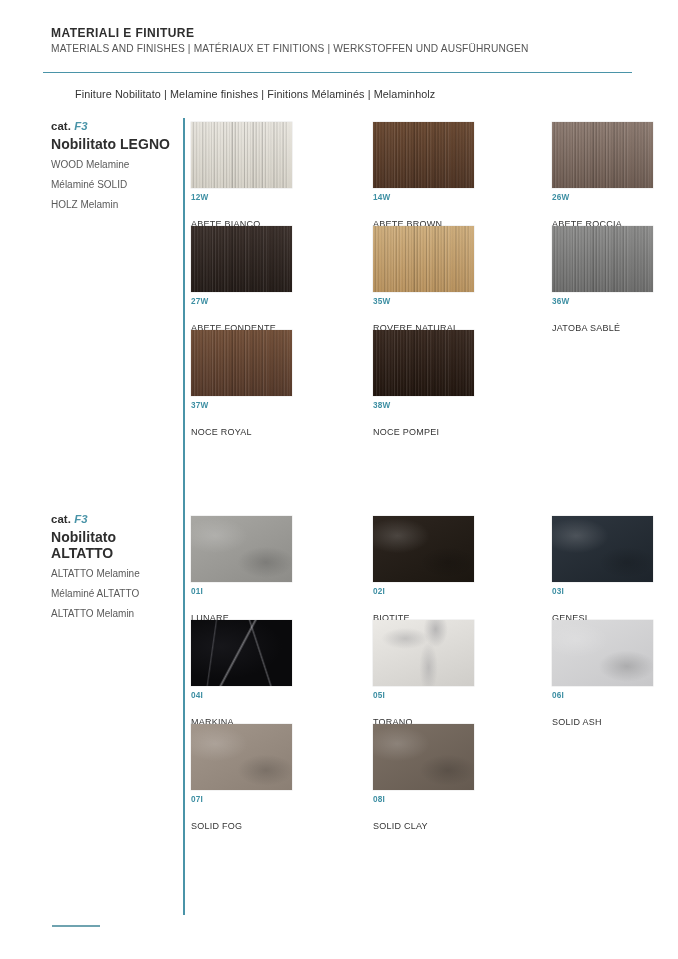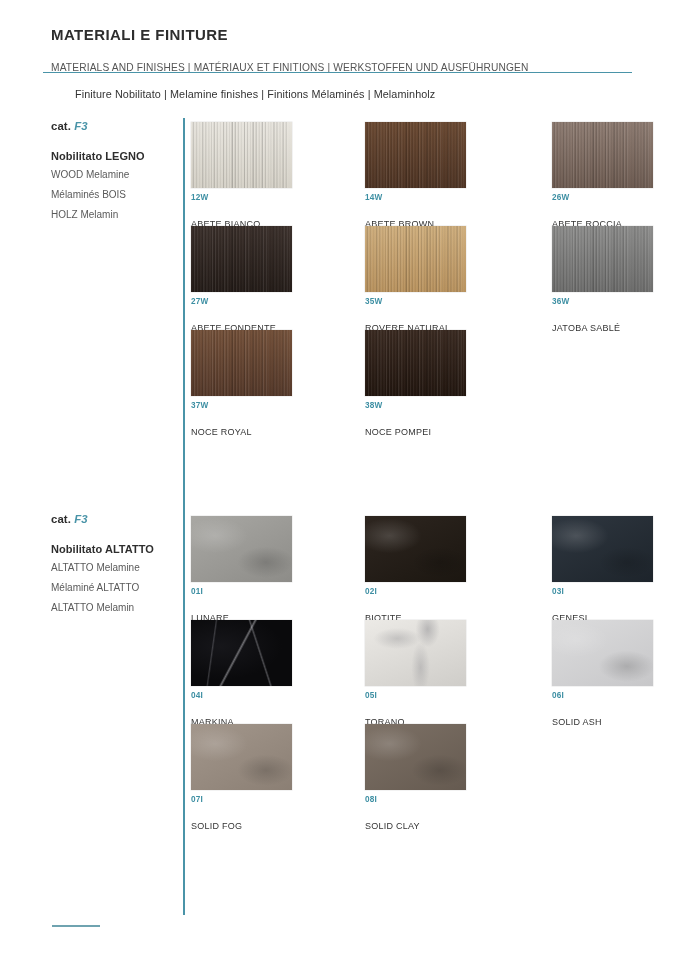--- a/index.html
+++ b/index.html
@@ -11,26 +11,26 @@
     width: 678px; height: 959px;
     position: relative;
     font-family: "Liberation Sans", sans-serif;
     color: #3a3a3a;
     overflow: hidden;
   }
 
   
   .page-header { position: absolute; left: 51px; top: 26px; width: 580px; }
   .title-main {
-    font-size: 15px; font-weight: bold; letter-spacing: .45px;
+    font-size: 12px; font-weight: bold; letter-spacing: .45px;
     color: #2e2e2e; line-height: 1.25; text-transform: uppercase;
   }
   .title-sub {
     font-size: 10.2px; color: #555; letter-spacing: .15px;
-    margin-top: 16px; line-height: 1.3;
+    margin-top: 1px; line-height: 1.3;
   }
   .header-rule {
     position: absolute; left: 43px; top: 72px;
     width: 589px; height: 1.3px; background: #4a94a8;
   }
   .section-caption {
     position: absolute; left: 51px; top: 88px;
     font-size: 10.8px; color: #333; letter-spacing: .1px; padding-left: 24px;
   }
 
@@ -41,31 +41,31 @@
   }
   .bottom-rule {
     position: absolute; left: 52px; top: 925px;
     width: 48px; height: 2px; background: #6fa3b0;
   }
 
   
   .cat-block { position: absolute; left: 51px; width: 126px; }
   .cat-line { font-size: 11.4px; font-weight: bold; color: #2e2e2e; letter-spacing: .1px; }
   .cat-code { color: #4a94a8; font-style: italic; }
-  .cat-name { font-size: 11px; font-weight: bold; color: #2e2e2e; margin-top: 18px; letter-spacing: .05px; }
+  .cat-name { font-size: 14px; font-weight: bold; color: #2e2e2e; margin-top: 4px; letter-spacing: .05px; }
   .cat-tr { font-size: 10px; color: #5a5a5a; line-height: 1.42; margin-top: 6px; }
 
   
   .grid { position: absolute; left: 191px; }
   .row { position: relative; height: 104px; }
   .cell {
     position: absolute; top: 0; width: 91px;
   }
   .cell.c0 { left: 0; }
-  .cell.c1 { left: 174px; }
+  .cell.c1 { left: 182px; }
   .cell.c2 { left: 350px; padding-left: 11px; }
 
   .swatch {
     width: 101px; height: 66px;
     background-color: #ccc;
     position: relative; overflow: hidden;
     box-shadow: 0 0 0 0.5px rgba(0,0,0,0.10);
   }
   .swatch .tex {
     position: absolute; inset: 0;
@@ -91,21 +91,21 @@
 <div class="v-rule"></div>
 <div class="bottom-rule"></div>
 
 <div class="cat-block" id="cat0" style="top:120px">
   <div class="cat-line">
     <span>cat.</span>
     <span class="cat-code">F3</span>
   </div>
   <div class="cat-name">Nobilitato LEGNO</div>
   <div class="cat-tr">WOOD Melamine</div>
-  <div class="cat-tr">Mélaminés BOIS</div>
+  <div class="cat-tr">Mélaminé SOLID</div>
   <div class="cat-tr">HOLZ Melamin</div>
 </div>
 <div class="grid" id="grid0" style="top:122px">
     <div class="row">
       <div class="cell c0">
         <div class="swatch">
           <div class="tex" style="background: linear-gradient(90deg, rgba(0, 0, 0, 0), rgba(0, 0, 0, 0.05) 0%, rgba(255, 255, 255, 0.027) 0.5%, rgba(0, 0, 0, 0) 1.1%, rgba(0, 0, 0, 0.176) 2.94%, rgba(255, 255, 255, 0.098) 3.53%, rgba(0, 0, 0, 0) 4.26%, rgba(0, 0, 0, 0.125) 5.88%, rgba(255, 255, 255, 0.067) 6.57%, rgba(0, 0, 0, 0) 7.42%, rgba(0, 0, 0, 0.07) 8.82%, rgba(255, 255, 255, 0.04) 9.62%, rgba(0, 0, 0, 0) 10.59%, rgba(0, 0, 0, 0.196) 11.76%, rgba(255, 255, 255, 0.11) 12.66%, rgba(0, 0, 0, 0) 13.75%, rgba(0, 0, 0, 0.145) 14.71%, rgba(255, 255, 255, 0.08) 15.7%, rgba(0, 0, 0, 0) 16.92%, rgba(0, 0, 0, 0.09) 17.65%, rgba(255, 255, 255, 0.05) 18.74%, rgba(0, 0, 0, 0) 20.08%, rgba(0, 0, 0, 0.22) 20.59%, rgba(255, 255, 255, 0.12) 21.13%, rgba(0, 0, 0, 0) 21.8%, rgba(0, 0, 0, 0.165) 23.53%, rgba(255, 255, 255, 0.09) 24.17%, rgba(0, 0, 0, 0) 24.96%, rgba(0, 0, 0, 0.114) 26.47%, rgba(255, 255, 255, 0.063) 27.22%, rgba(0, 0, 0, 0) 28.13%, rgba(0, 0, 0, 0.063) 29.41%, rgba(255, 255, 255, 0.035) 30.26%, rgba(0, 0, 0, 0) 31.29%, rgba(0, 0, 0, 0.19) 32.35%, rgba(255, 255, 255, 0.1) 33.3%, rgba(0, 0, 0, 0) 34.45%, rgba(0, 0, 0, 0.133) 35.29%, rgba(255, 255, 255, 0.075) 36.33%, rgba(0, 0, 0, 0) 37.61%, rgba(0, 0, 0, 0.082) 38.24%, rgba(255, 255, 255, 0.043) 38.73%, rgba(0, 0, 0, 0) 39.34%, rgba(0, 0, 0, 0.208) 41.18%, rgba(255, 255, 255, 0.114) 41.77%, rgba(0, 0, 0, 0) 42.5%, rgba(0, 0, 0, 0.157) 44.12%, rgba(255, 255, 255, 0.086) 44.81%, rgba(0, 0, 0, 0) 45.66%, rgba(0, 0, 0, 0.1) 47.06%, rgba(255, 255, 255, 0.06) 47.86%, rgba(0, 0, 0, 0) 48.83%, rgba(0, 0, 0, 0.05) 50%, rgba(255, 255, 255, 0.027) 50.9%, rgba(0, 0, 0, 0) 51.99%, rgba(0, 0, 0, 0.176) 52.94%, rgba(255, 255, 255, 0.098) 53.93%, rgba(0, 0, 0, 0) 55.15%, rgba(0, 0, 0, 0.125) 55.88%, rgba(255, 255, 255, 0.067) 56.97%, rgba(0, 0, 0, 0) 58.31%, rgba(0, 0, 0, 0.07) 58.82%, rgba(255, 255, 255, 0.04) 59.36%, rgba(0, 0, 0, 0) 60.03%, rgba(0, 0, 0, 0.196) 61.76%, rgba(255, 255, 255, 0.11) 62.4%, rgba(0, 0, 0, 0) 63.19%, rgba(0, 0, 0, 0.145) 64.71%, rgba(255, 255, 255, 0.08) 65.46%, rgba(0, 0, 0, 0) 66.37%, rgba(0, 0, 0, 0.09) 67.65%, rgba(255, 255, 255, 0.05) 68.5%, rgba(0, 0, 0, 0) 69.53%, rgba(0, 0, 0, 0.22) 70.59%, rgba(255, 255, 255, 0.12) 71.53%, rgba(0, 0, 0, 0) 72.69%, rgba(0, 0, 0, 0.165) 73.53%, rgba(255, 255, 255, 0.09) 74.57%, rgba(0, 0, 0, 0) 75.85%, rgba(0, 0, 0, 0.114) 76.47%, rgba(255, 255, 255, 0.063) 76.97%, rgba(0, 0, 0, 0) 77.57%, rgba(0, 0, 0, 0.063) 79.41%, rgba(255, 255, 255, 0.035) 80%, rgba(0, 0, 0, 0) 80.73%, rgba(0, 0, 0, 0.19) 82.35%, rgba(255, 255, 255, 0.1) 83.04%, rgba(0, 0, 0, 0) 83.89%, rgba(0, 0, 0, 0.133) 85.29%, rgba(255, 255, 255, 0.075) 86.09%, rgba(0, 0, 0, 0) 87.06%, rgba(0, 0, 0, 0.082) 88.24%, rgba(255, 255, 255, 0.043) 89.14%, rgba(0, 0, 0, 0) 90.23%, rgba(0, 0, 0, 0.208) 91.18%, rgba(255, 255, 255, 0.114) 92.17%, rgba(0, 0, 0, 0) 93.39%, rgba(0, 0, 0, 0.157) 94.12%, rgba(255, 255, 255, 0.086) 95.21%, rgba(0, 0, 0, 0) 96.55%, rgba(0, 0, 0, 0.1) 97.06%, rgba(255, 255, 255, 0.06) 97.6%, rgba(0, 0, 0, 0) 98.27%), linear-gradient(rgb(232, 229, 222) 0%, rgb(214, 210, 200) 100%);"></div>
         </div>
         <div class="code">12W</div>
         <div class="nm">ABETE BIANCO</div>

